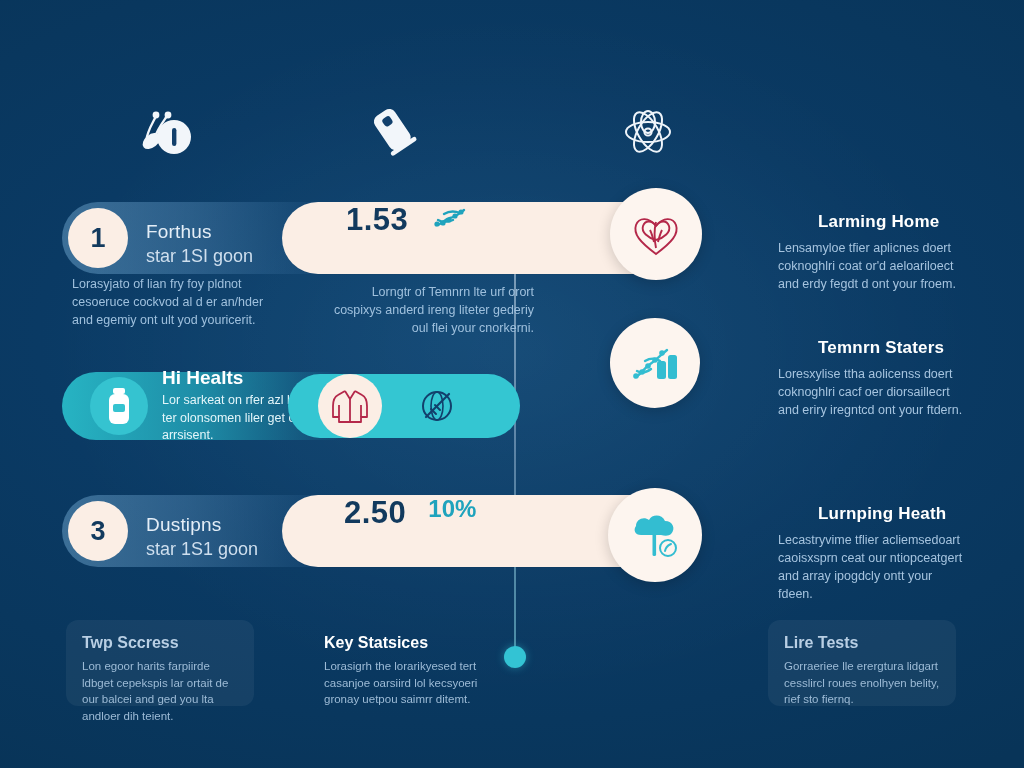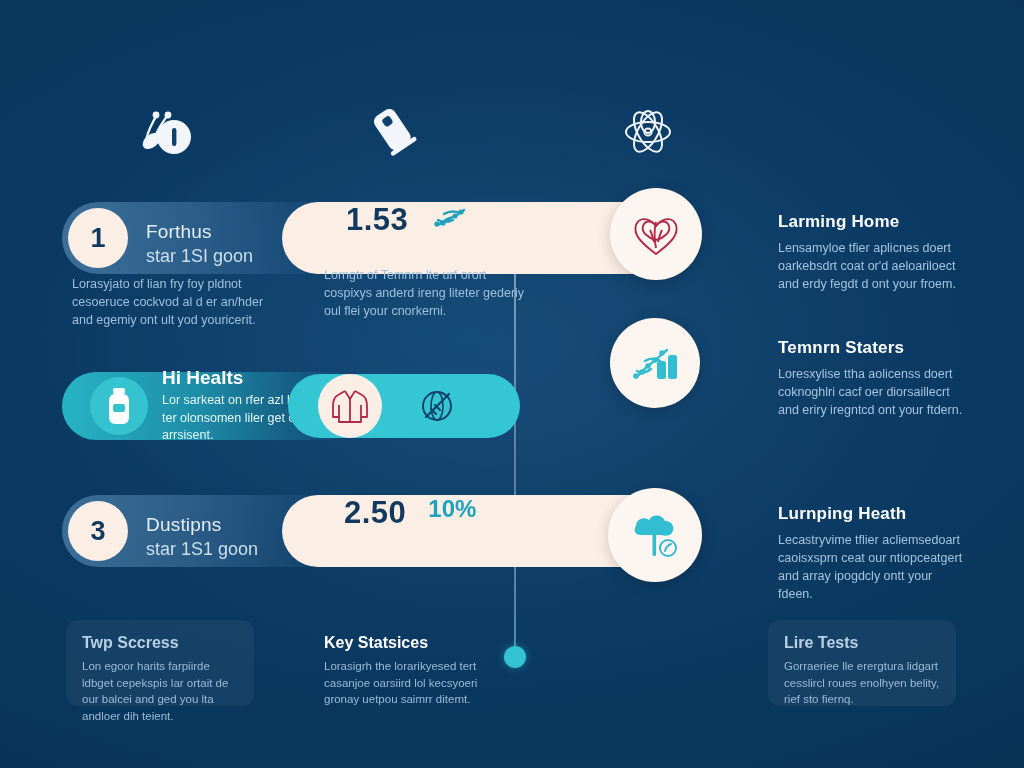--- a/index.html
+++ b/index.html
@@ -137,21 +137,21 @@
     border-radius: 50%;
     background: #fdf5ef;
     display: flex; align-items: center; justify-content: center;
     box-shadow: 0 3px 14px rgba(0,0,0,0.18);
   }
 
   
   .side-block { position: absolute; width: 190px; }
   .side-title {
     font-size: 17px; font-weight: bold; color: #ffffff;
-    margin-bottom: 7px; letter-spacing: .2px;
+    margin-bottom: 7px; letter-spacing: .2px; margin-left: 40px;
   }
   .side-body { font-size: 12.5px; line-height: 1.45; color: #a6c4df; }
 
   
   .bottom-card {
     position: absolute;
     width: 188px; height: 86px;
     border-radius: 12px;
     background: rgba(255,255,255,0.055);
     padding: 14px 16px;
@@ -225,21 +225,21 @@
           <path d="M14 12 C19 9, 25 9, 30 11"></path>
         </g>
         <circle cx="7" cy="22" r="2.6" fill="#1fa3bd"></circle>
         <circle cx="13" cy="21" r="2.6" fill="#1fa3bd"></circle>
         <circle cx="19" cy="18" r="2.6" fill="#1fa3bd"></circle>
         <circle cx="25" cy="14" r="2.6" fill="#1fa3bd"></circle>
         <circle cx="31" cy="10" r="2.6" fill="#1fa3bd"></circle>
       </svg>
     </span>
   </div>
-  <div class="desc" style="left:324px; top:267px;">Lorngtr of Temnrn lte urf orort cospixys anderd ireng liteter gederiy oul flei your cnorkerni.</div>
+  <div class="desc" style="left:324px; top:284px;text-align:right;">Lorngtr of Temnrn lte urf orort cospixys anderd ireng liteter gederiy oul flei your cnorkerni.</div>
 
   <div class="round-badge" style="left:610px; top:188px; width:92px; height:92px;">
     <svg width="56" height="52" viewBox="0 0 56 52">
       <g stroke="#b4284a" stroke-width="1.9" fill="none">
         <path d="M28 46 C12 34, 5 26, 8 17 C11 9, 21 9, 28 18 C35 9, 45 9, 48 17 C51 26, 44 34, 28 46 Z"></path>
         <path d="M28 18 C24 12, 17 12, 15 18 C13 24, 20 30, 28 32"></path>
         <path d="M28 18 C32 12, 39 12, 41 18 C43 24, 36 30, 28 32"></path>
         <path d="M28 14 C26 22, 26 30, 28 40"></path>
         <path d="M22 22 C24 26, 25 30, 26 34"></path>
         <path d="M34 22 C32 26, 31 30, 30 34"></path>
@@ -320,21 +320,21 @@
     <svg width="56" height="54" viewBox="0 0 56 54">
       <path d="M14 27 C8 27, 6 22, 9 18 C9 11, 17 8, 22 12 C25 6, 35 6, 38 13 C46 13, 49 21, 44 26 C42 28, 38 28, 34 27 Z" fill="#33bdd1"></path>
       <rect x="25.5" y="26" width="3.6" height="22" rx="1.6" fill="#33bdd1"></rect>
       <circle cx="41" cy="40" r="8" stroke="#33bdd1" stroke-width="2" fill="none"></circle>
       <path d="M38 43 C39 38, 42 37, 44 36" stroke="#33bdd1" stroke-width="2" fill="none" stroke-linecap="round"></path>
     </svg>
   </div>
 
   <div class="side-block" style="left:778px; top:212px;">
     <div class="side-title">Larming Home</div>
-    <div class="side-body">Lensamyloe tfier aplicnes doert oarkebsdrt coat or'd aeloariloect and erdy fegdt d ont your froem.</div>
+    <div class="side-body">Lensamyloe tfier aplicnes doert coknoghlri coat or'd aeloariloect and erdy fegdt d ont your froem.</div>
   </div>
 
   <div class="side-block" style="left:778px; top:338px;">
     <div class="side-title">Temnrn Staters</div>
     <div class="side-body">Loresxylise ttha aolicenss doert coknoghlri cacf oer diorsaillecrt and eriry iregntcd ont your ftdern.</div>
   </div>
 
   <div class="side-block" style="left:778px; top:504px;">
     <div class="side-title">Lurnping Heath</div>
     <div class="side-body">Lecastryvime tflier acliemsedoart caoisxsprn ceat our ntiopceatgert and array ipogdcly ontt your fdeen.</div>

